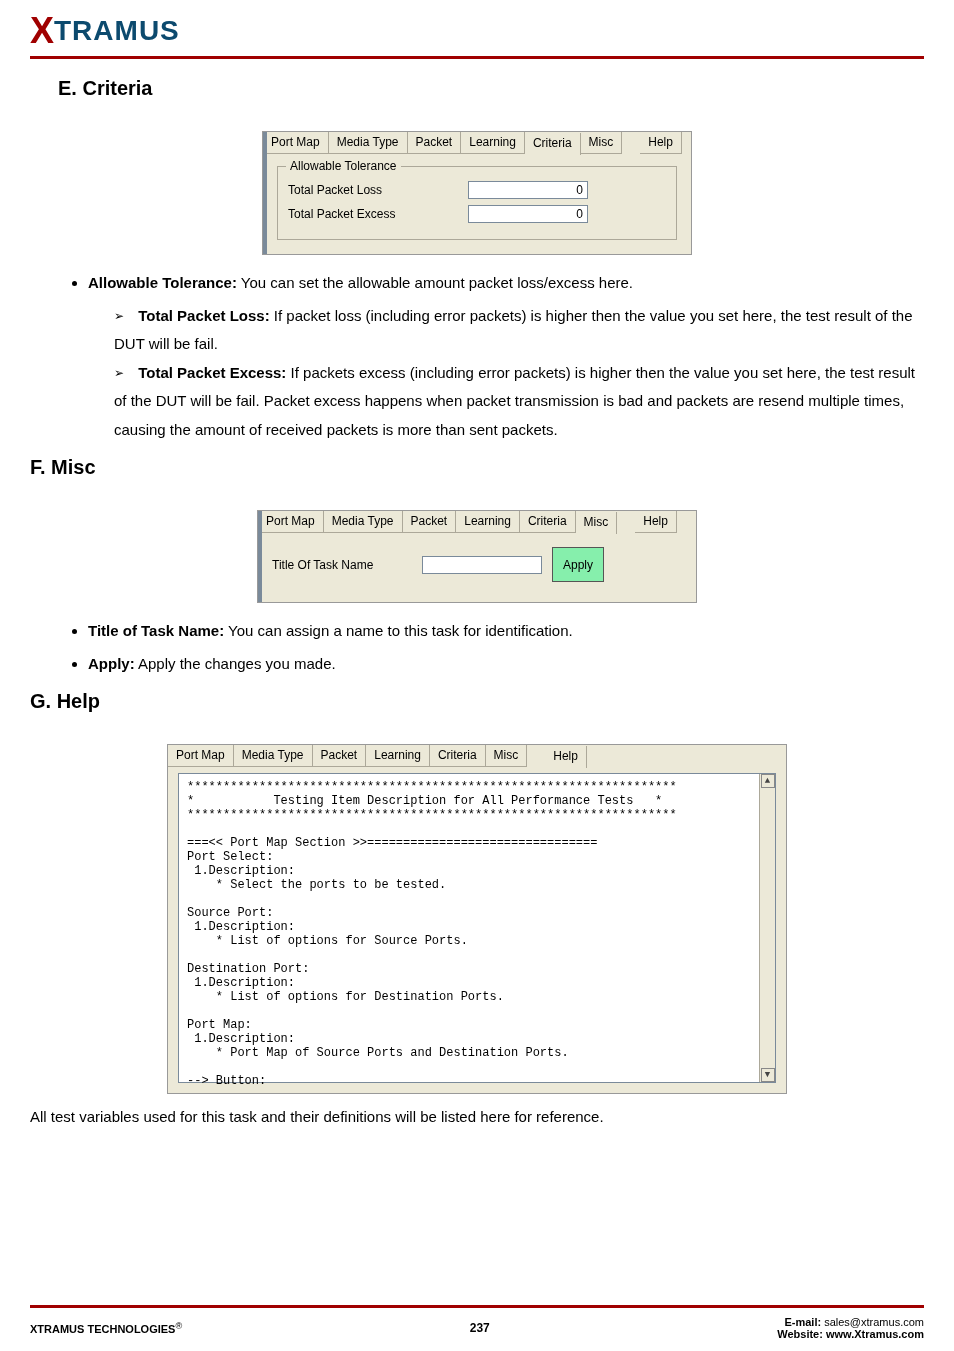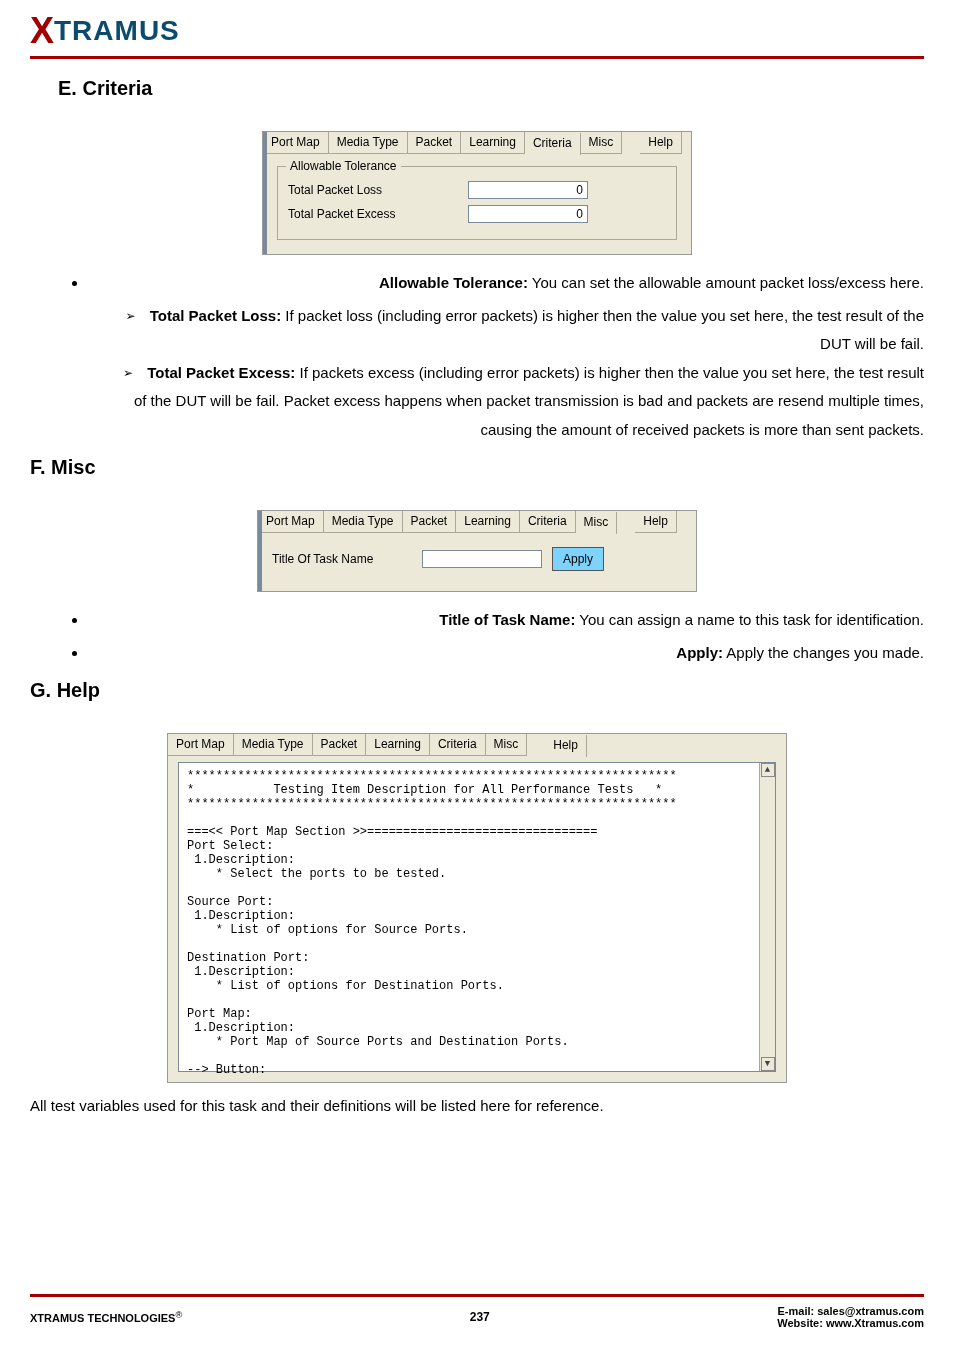--- a/index.html
+++ b/index.html
@@ -15,25 +15,25 @@
     .win-box.left-bar::before { content:""; position:absolute; left:0; top:0; bottom:0; width:4px; background:#7a8a9a; }
     .tabs { display: flex; height: 22px; }
     .tab { padding: 3px 8px 2px 8px; border-right: 1px solid #aca899; border-bottom: 1px solid #aca899; background: #ece9d8; white-space: nowrap; }
     .tab.active { border-bottom: none; background: #ece9d8; position: relative; top: 1px; }
     .tab-body { padding: 8px 14px 14px 14px; }
     .groupbox { border: 1px solid #aca899; padding: 8px 10px 10px 10px; position: relative; margin-top: 4px; }
     .groupbox-legend { position: absolute; top: -8px; left: 8px; background: #ece9d8; padding: 0 4px; font-size: 12px; }
     .field-row { display: flex; align-items: center; margin: 6px 0; gap: 10px; }
     .field-row .lbl { width: 170px; } 
     .win-input { width: 120px; height: 18px; border: 1px solid #7a8a9a; background: #fff; text-align: right; padding: 1px 4px; font-family: inherit; font-size: 12px; }
-    .win-btn { height: 24px; padding: 0 10px; background: #7dd3fc; border: 1px solid #555; font-family: inherit; font-size: 12px; }
+    .win-btn { height: 35px; padding: 0 10px; background: #86efac; border: 1px solid #555; font-family: inherit; font-size: 12px; }
 
     
     .content { margin: 6px 0 12px 30px; font-size: 15px; line-height: 1.9; }
-    ul.outer { list-style: disc; margin-left: 28px; text-align: right; }
+    ul.outer { list-style: disc; margin-left: 28px; }
     ul.outer > li { margin-bottom: 4px; }
     ul.inner { list-style: none; margin: 4px 0 4px 26px; }
     ul.inner > li::before { content: "\27A2"; font-size: 12px; margin-right: 10px; vertical-align: 1px; }
     .bold { font-weight: bold; }
 
     
     .help-area { background:#fff; border:1px solid #7a8a9a; font-family: "Courier New", monospace; font-size:12px; padding:0; margin:6px 10px 10px 10px; position:relative; }
     .help-area-inner { padding: 6px 8px; white-space: pre; overflow: hidden; }
     .help-scroll { position:absolute; right:0; top:0; bottom:0; width:16px; background:#ece9d8; border-left:1px solid #aca899; display:flex; flex-direction:column; justify-content:space-between; align-items:center; }
     .help-scroll .arrow { width:14px; height:14px; background:#ece9d8; border:1px solid #888; font-size:9px; line-height:12px; text-align:center; color:#444; }
@@ -180,16 +180,16 @@
 <div class="body-text">All test variables used for this task and their definitions will be listed here for reference.</div>
 
 <div class="page-bottom-gap"></div>
 
 <div class="footer-bar">
   <div>
     <span style="font-weight:bold;margin-top:48px;">XTRAMUS TECHNOLOGIES</span><sup>®</sup>
   </div>
   <div class="footer-page">237</div>
   <div class="footer-right">
-    <div><span style="font-weight:bold;">E-mail: </span><span style="font-weight:bold;">sales@xtramus.com</span></div>
+    <div><span style="font-weight:bold;">E-mail: </span><span style="font-weight:normal;">sales@xtramus.com</span></div>
     <div><span style="font-weight:bold;">Website:  </span><span style="font-weight:bold;">www.Xtramus.com</span></div>
   </div>
 </div>
 
 </body></html>

